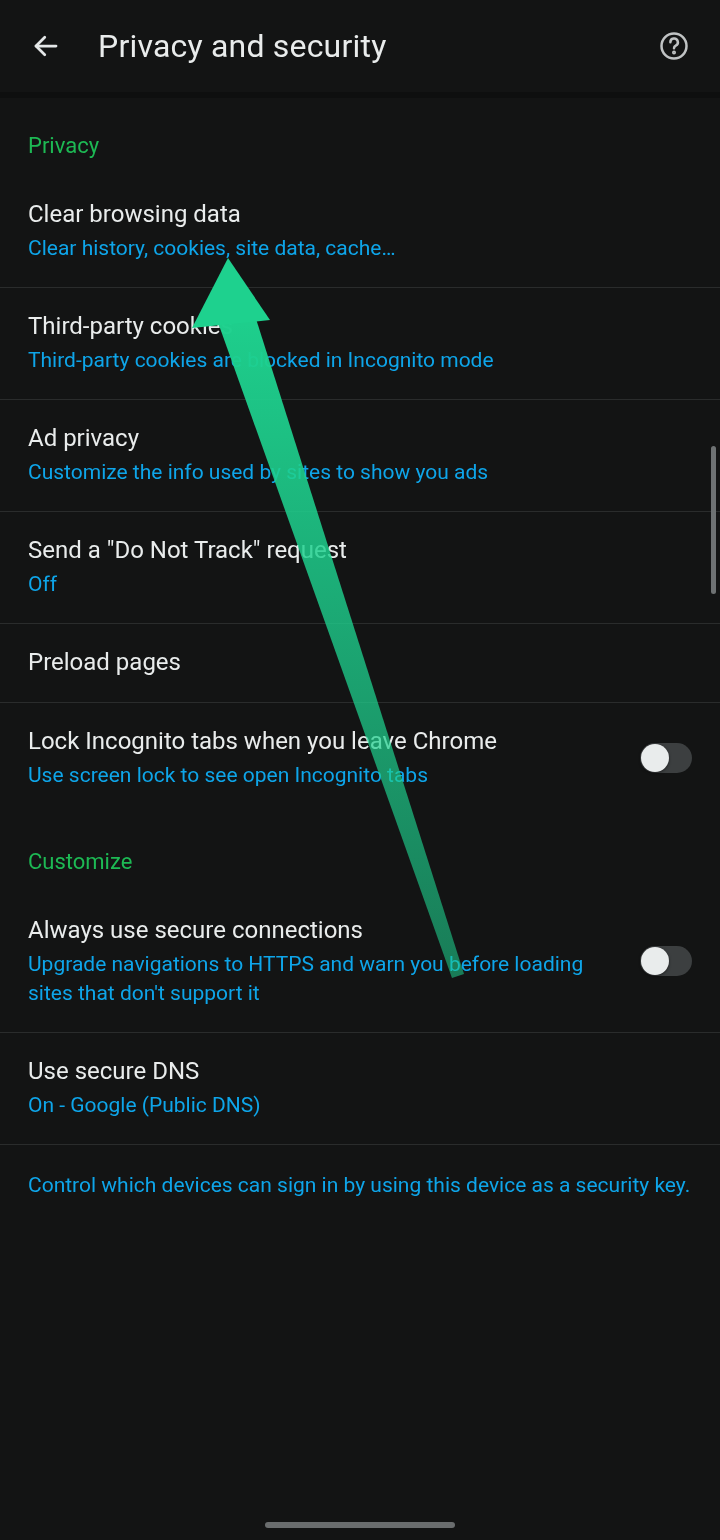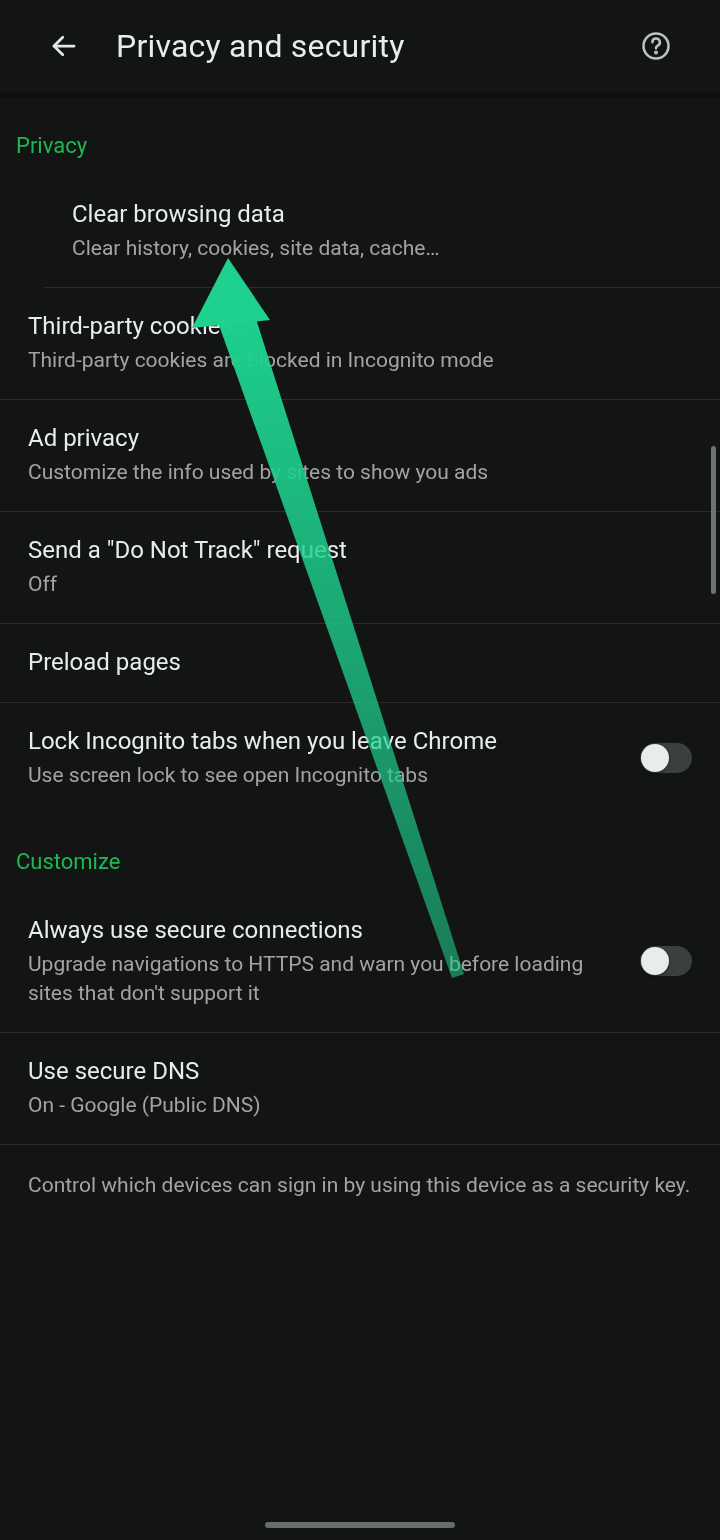--- a/index.html
+++ b/index.html
@@ -1,29 +1,29 @@
 <!DOCTYPE html>
 <html><head>
   <meta charset="utf-8">
   <style>
     * { margin:0; padding:0; box-sizing:border-box; font-family: Roboto, "Helvetica Neue", Arial, sans-serif; }
     html,body { width:720px; height:1540px; background:#131414; overflow:hidden; position:relative; }
 
-    .app-bar { display:flex; align-items:center; height:92px; padding:0 36px; }
+    .app-bar { display:flex; align-items:center; height:92px; padding:0 18px; }
     .back-btn { width:56px; height:56px; display:flex; align-items:center; justify-content:center; color:#e4e7e8; border-radius:50%; }
     .app-title { flex:1; padding-left:24px; color:#e9ecec; font-size:32px; font-weight:400; letter-spacing:0.2px; }
     .help-btn { width:56px; height:56px; display:flex; align-items:center; justify-content:center; color:#c0c3c4; }
 
     .content { position:relative; height:calc(1540px - 92px); overflow:hidden; background:#131414; border-top:6px solid #0e0f0f;}
-    .section-header { color:#1db954; font-size:22px; padding:35px 16px 18px; font-weight:400; }
+    .section-header { color:#1db954; font-size:22px; padding:35px 28px 18px; font-weight:400; }
     .row { padding:22px 28px 24px; border-bottom:1px solid #2a2c2c; display:flex; align-items:center; }
-    .row.first { border-top:none;margin-left:44px; }
+    .row.first { border-top:none; }
     .row .txt { flex:1; }
     .row-title { color:#e9ecec; font-size:24px; line-height:32px; font-weight:400; }
-    .row-sub   { color:#a3a3a3; font-size:21px; line-height:29px; padding-top:4px; }
+    .row-sub   { color:#0ea5e9; font-size:21px; line-height:29px; padding-top:4px; }
 
     .switch { width:52px; height:30px; border-radius:16px; background:#3c3f40; position:relative; flex-shrink:0; margin-left:20px; }
     .switch .knob { width:28px; height:28px; border-radius:50%; background:#e9ecec; position:absolute; top:1px; left:1px; box-shadow:0 1px 3px rgba(0,0,0,0.5);}
     .switch.off .knob{ left:1px; }
 
     
     .scroll-indicator { position:absolute; right:4px; top:348px; width:5px; height:148px; border-radius:3px; background:#6e7273; }
 
     
     .arrow-overlay { position:absolute; left:0; top:0; width:720px; height:1540px; pointer-events:none; }

